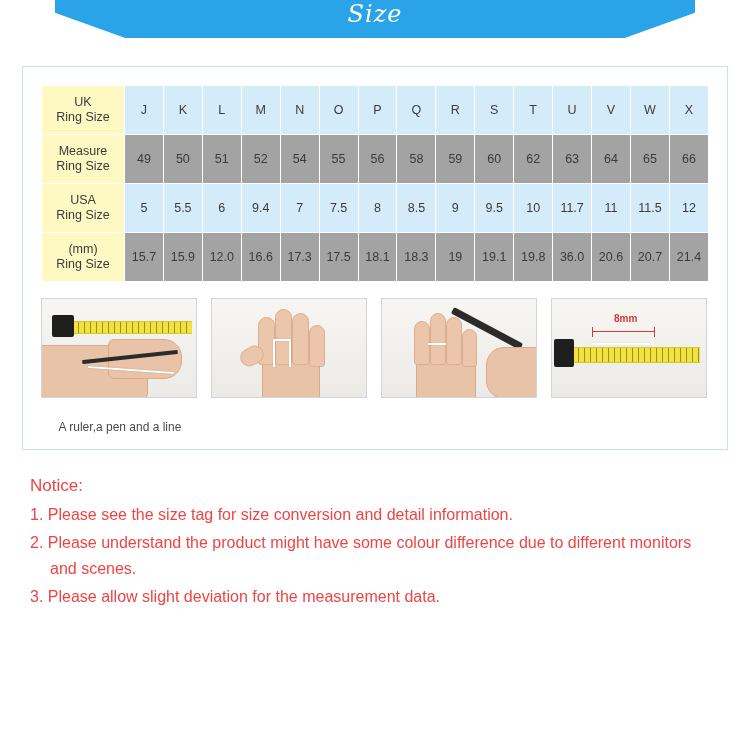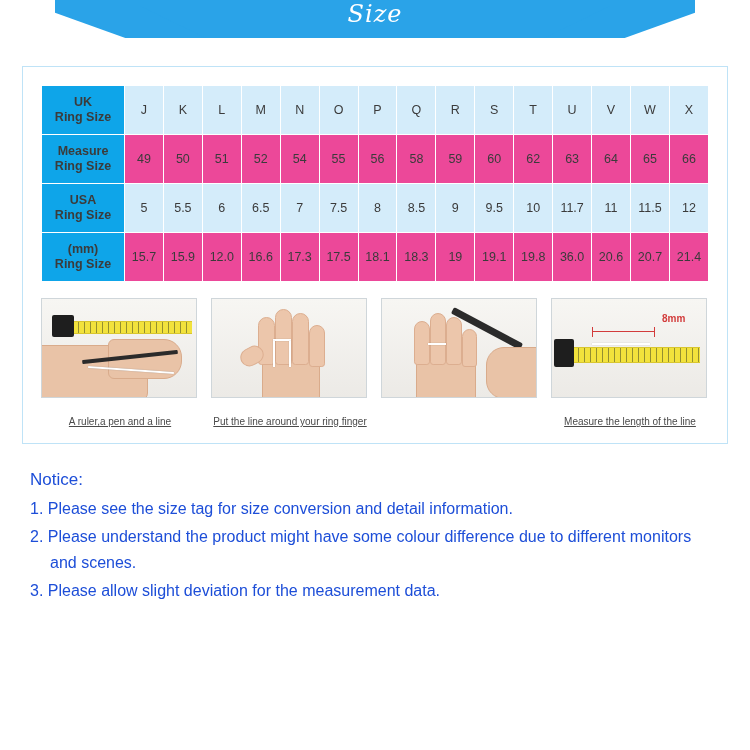--- a/index.html
+++ b/index.html
@@ -79,31 +79,31 @@
   table.size-table td {
     border: 1px solid #ffffff;
     text-align: center;
     font-size: 12.5px;
     color: #3b3b3b;
     height: 48px;
     padding: 0;
   }
   td.rowhead {
     width: 82px;
-    background: #0ea5e9;
+    background: #fef9c3;
     color: #ffffff;
-    font-weight: bold;
+    font-weight: normal;
     font-size: 12.5px;
     line-height: 15px;
   }
   td.cell {
     background: #d4ecfa;
   }
   td.cell.alt {
-    background: #ec4899;
+    background: #a3a3a3;
   }
   .rowhead span { display: block; }
 
   
   .steps {
     display: flex;
     justify-content: space-between;
     margin-top: 16px;
   }
   .step {
@@ -113,25 +113,24 @@
   .step-img {
     width: 156px;
     height: 100px;
     border: 1px solid #cfd6da;
     box-sizing: border-box;
     position: relative;
     overflow: hidden;
     background: #f3f2ef;
   }
   .step-cap {
-    margin-top: 16px;
-    font-size: 10px;
+    margin-top: 22px;
+    font-size: 12px;
     color: #4a4a4a;
     line-height: 15px;
-    text-decoration: underline;
   }
 
   
   .bgwall { position:absolute; inset:0; background:linear-gradient(180deg,#f7f6f3 0%,#eceae6 100%); }
   .arm {
     position: absolute;
     background: #e9c3a7;
     border: 1px solid #d9ab8b;
   }
   .tape {
@@ -165,35 +164,34 @@
   .thread {
     position: absolute;
     background: #ffffff;
     box-shadow: 0 0 1px rgba(0,0,0,.35);
   }
   .meas-label {
     position: absolute;
     color: #d23b3b;
     font-size: 10px;
     font-weight: bold;
-    margin-left: 48px;
   }
   .meas-line {
     position: absolute;
     border-top: 1px solid #d23b3b;
   }
   .meas-tick {
     position: absolute;
     border-left: 1px solid #d23b3b;
   }
 
   
   .notice {
     margin: 26px 30px 0 30px;
-    color: #1d4ed8;
+    color: #ef4444;
   }
   .notice-title {
     font-size: 17px;
     margin-bottom: 6px;
   }
   .notice-item {
     font-size: 16px;
     line-height: 26px;
     margin-bottom: 2px;
     padding-left: 20px;
@@ -257,21 +255,21 @@
         <td class="cell alt">66</td>
       </tr>
       <tr>
         <td class="rowhead">
           <span>USA</span>
           <span>Ring Size</span>
         </td>
         <td class="cell">5</td>
         <td class="cell">5.5</td>
         <td class="cell">6</td>
-        <td class="cell">6.5</td>
+        <td class="cell">9.4</td>
         <td class="cell">7</td>
         <td class="cell">7.5</td>
         <td class="cell">8</td>
         <td class="cell">8.5</td>
         <td class="cell">9</td>
         <td class="cell">9.5</td>
         <td class="cell">10</td>
         <td class="cell">11.7</td>
         <td class="cell">11</td>
         <td class="cell">11.5</td>
@@ -324,21 +322,20 @@
         <div class="arm" style="left:50px;top:56px;width:56px;height:50px;border-radius:8px;"></div>
         <div class="finger" style="left:46px;top:18px;width:15px;height:46px;"></div>
         <div class="finger" style="left:63px;top:10px;width:15px;height:54px;"></div>
         <div class="finger" style="left:80px;top:14px;width:15px;height:50px;"></div>
         <div class="finger" style="left:97px;top:26px;width:14px;height:40px;"></div>
         <div class="finger" style="left:28px;top:48px;width:22px;height:16px;border-radius:10px;transform:rotate(-28deg);"></div>
         <div class="thread" style="left:61px;top:40px;width:18px;height:2px;"></div>
         <div class="thread" style="left:61px;top:42px;width:2px;height:26px;"></div>
         <div class="thread" style="left:77px;top:42px;width:2px;height:26px;"></div>
       </div>
-      <div class="step-cap">Put the line around your ring finger</div>
     </div>
 
     <div class="step">
       <div class="step-img">
         <div class="bgwall"></div>
         <div class="arm" style="left:34px;top:58px;width:58px;height:46px;border-radius:8px;"></div>
         <div class="finger" style="left:32px;top:22px;width:14px;height:42px;"></div>
         <div class="finger" style="left:48px;top:14px;width:14px;height:50px;"></div>
         <div class="finger" style="left:64px;top:18px;width:14px;height:46px;"></div>
         <div class="finger" style="left:80px;top:30px;width:13px;height:36px;"></div>
@@ -354,21 +351,20 @@
         <div class="tape" style="left:14px;top:48px;width:134px;height:14px;">
           <div class="tape-ticks"></div>
         </div>
         <div class="tape-case" style="left:2px;top:40px;width:20px;height:28px;"></div>
         <div class="thread" style="left:40px;top:44px;width:58px;height:2px;"></div>
         <div class="meas-label" style="left:62px;top:14px;">8mm</div>
         <div class="meas-line" style="left:40px;top:32px;width:62px;"></div>
         <div class="meas-tick" style="left:40px;top:28px;height:10px;"></div>
         <div class="meas-tick" style="left:102px;top:28px;height:10px;"></div>
       </div>
-      <div class="step-cap">Measure the length of the line</div>
     </div>
 
   </div>
 </div>
 
 <div class="notice">
   <div class="notice-title">Notice:</div>
   <div class="notice-item">1. Please see the size tag for size conversion and detail information.</div>
   <div class="notice-item">2. Please understand the product might have some colour difference due to different monitors and scenes.</div>
   <div class="notice-item">3. Please allow slight deviation for the measurement data.</div>

